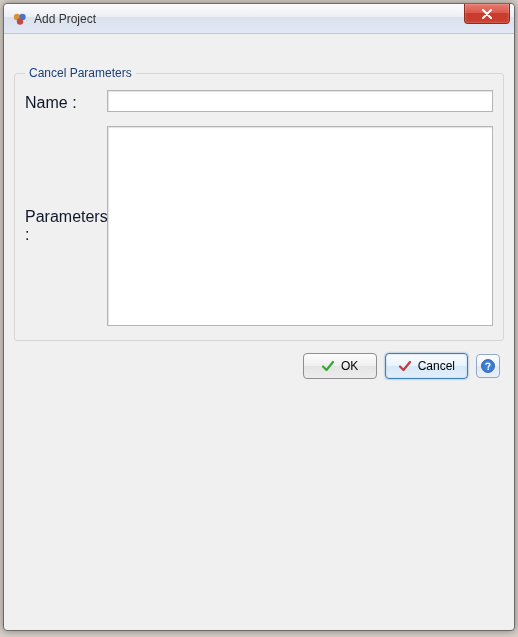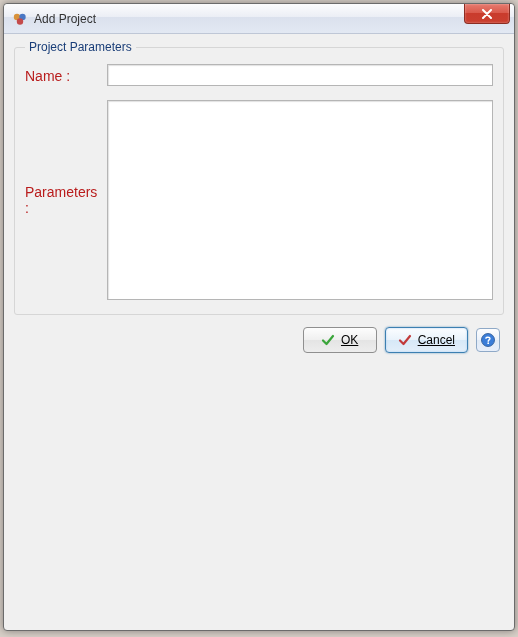--- a/index.html
+++ b/index.html
@@ -19,20 +19,21 @@
     top: 3px;
     left: 3px;
     width: 512px;
     height: 628px;
     background: #f0f0f0;
     border: 1px solid #6b6b6b;
     border-radius: 4px;
     box-shadow: 0 0 8px rgba(0,0,0,0.4);
     display: flex;
     flex-direction: column;
+    gap: 26px;
   }
 
   
   .titlebar {
     height: 30px;
     background: linear-gradient(to bottom, #fcfcfd 0%, #ebeef5 45%, #dbe1ed 46%, #e3e9f3 100%);
     border-bottom: 1px solid #bfc7d6;
     border-radius: 4px 4px 0 0;
     display: flex;
     align-items: center;
@@ -93,22 +94,22 @@
 
   
   .params-grid {
     display: grid;
     grid-template-columns: 78px 1fr;
     row-gap: 14px;
     column-gap: 4px;
     align-items: start;
   }
   .label {
-    color: #b91c1c;
-    font-size: 14px;
+    color: #0f172a;
+    font-size: 16px;
     padding-top: 4px;
   }
   .label.center-vert {
     align-self: center;
     padding-top: 0;
   }
   .text-input {
     width: 100%;
     height: 22px;
     border: 1px solid #b5b5b5;
@@ -168,21 +169,20 @@
     border-color: #bcbcbc;
   }
 
   
   .button-bar {
     display: flex;
     justify-content: flex-end;
     align-items: center;
     gap: 8px;
     padding: 0 4px 0 0;
-    text-decoration: underline;
   }
   .btn {
     min-width: 74px;
     height: 26px;
     border: 1px solid #8f8f8f;
     border-radius: 4px;
     background: linear-gradient(to bottom, #fdfdfd 0%, #f0f0f0 48%, #e4e4e4 50%, #ededed 100%);
     display: inline-flex;
     align-items: center;
     justify-content: center;
@@ -229,21 +229,21 @@
     <div class="close-btn">
       <svg width="12" height="10" viewBox="0 0 12 10">
         <path d="M2 1 L10 9 M10 1 L2 9" stroke="#fff" stroke-width="2" stroke-linecap="round"></path>
       </svg>
     </div>
   </div>
 
   <div class="body">
 
     <fieldset class="group">
-      <legend>Project Parameters</legend>
+      <legend>Cancel Parameters</legend>
       <div class="params-grid">
         <div class="label">Name  :</div>
         <input type="text" class="text-input" value="" style="">
         <div class="label center-vert">Parameters  :</div>
         <textarea class="text-area" style=""></textarea>
       </div>
     </fieldset>
 
 
     <div class="button-bar">

